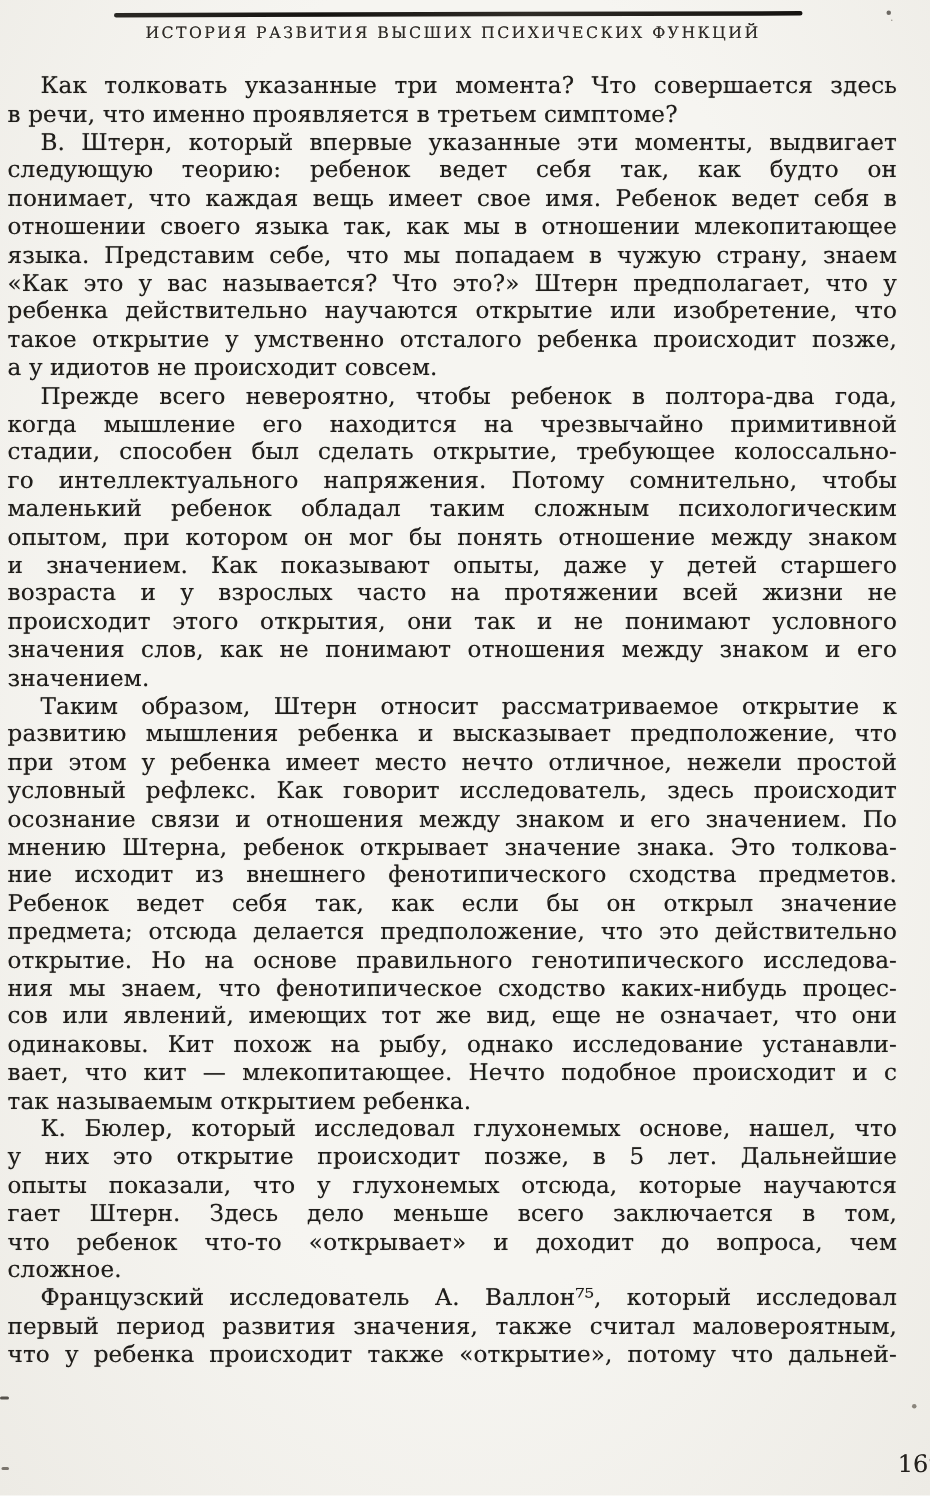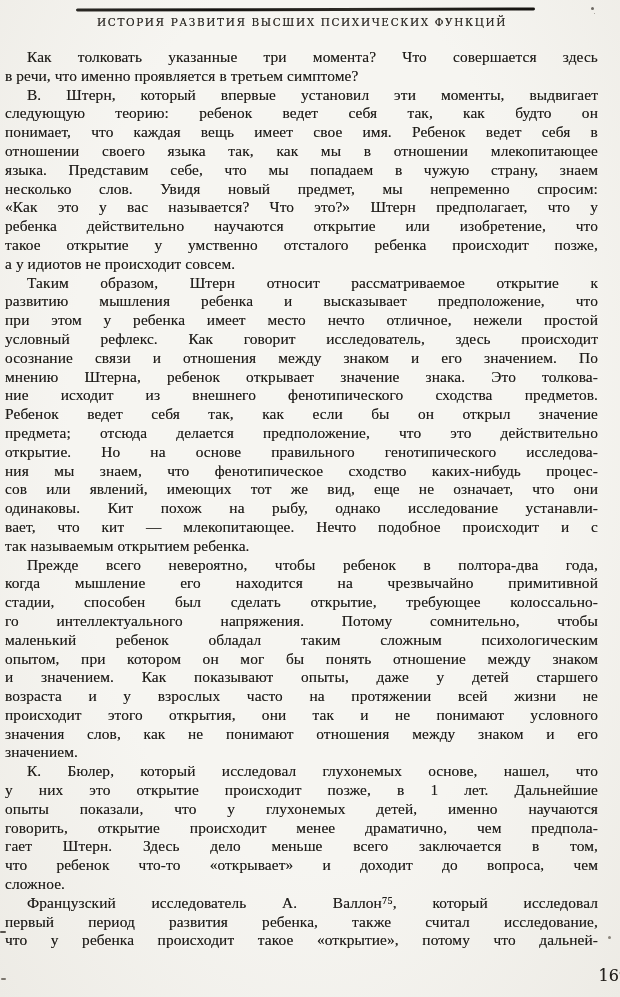--- a/index.html
+++ b/index.html
@@ -44,21 +44,20 @@
     letter-spacing: 0.1px;
     text-shadow: 0 0 0.45px rgba(25,22,18,.55);
   }
   .para { margin: 0; }
   .line {
     text-align: justify;
     text-align-last: justify;
     white-space: normal;
     height: 18.8px;
     overflow: visible;
-    font-family: Liberation Serif, serif;
   }
   .line.indent { text-indent: 22px; }
   .line.lastline { text-align-last: left; }
   
   .pageno {
     position: absolute;
     right: 15px; top: 966px;
     font-size: 16px;
     color: #24211d;
     text-shadow: 0 0 0.4px rgba(25,22,18,.5);
@@ -91,74 +90,72 @@
 
   <div class="runhead">ИСТОРИЯ РАЗВИТИЯ ВЫСШИХ ПСИХИЧЕСКИХ ФУНКЦИЙ</div>
 
   <div class="text-block">
 
   <div class="para">
         <div class="line indent">Как толковать указанные три момента? Что совершается здесь</div>
         <div class="line lastline">в речи, что именно проявляется в третьем симптоме?</div>
       </div>
       <div class="para">
-        <div class="line indent">В. Штерн, который впервые установил эти моменты, выдвигает</div>
+        <div class="line indent">В. Штерн, который впервые указанные эти моменты, выдвигает</div>
         <div class="line">следующую теорию: ребенок ведет себя так, как будто он</div>
         <div class="line">понимает, что каждая вещь имеет свое имя. Ребенок ведет себя в</div>
         <div class="line">отношении своего языка так, как мы в отношении млекопитающее</div>
         <div class="line">языка. Представим себе, что мы попадаем в чужую страну, знаем</div>
-        <div class="line">несколько слов. Увидя новый предмет, мы непременно спросим:</div>
         <div class="line">«Как это у вас называется? Что это?» Штерн предполагает, что у</div>
         <div class="line">ребенка действительно научаются открытие или изобретение, что</div>
         <div class="line">такое открытие у умственно отсталого ребенка происходит позже,</div>
         <div class="line lastline">а у идиотов не происходит совсем.</div>
+      </div>
+      <div class="para">
+        <div class="line indent">Прежде всего невероятно, чтобы ребенок в полтора-два года,</div>
+        <div class="line">когда мышление его находится на чрезвычайно примитивной</div>
+        <div class="line">стадии, способен был сделать открытие, требующее колоссально-</div>
+        <div class="line">го интеллектуального напряжения. Потому сомнительно, чтобы</div>
+        <div class="line">маленький ребенок обладал таким сложным психологическим</div>
+        <div class="line">опытом, при котором он мог бы понять отношение между знаком</div>
+        <div class="line">и значением. Как показывают опыты, даже у детей старшего</div>
+        <div class="line">возраста и у взрослых часто на протяжении всей жизни не</div>
+        <div class="line">происходит этого открытия, они так и не понимают условного</div>
+        <div class="line">значения слов, как не понимают отношения между знаком и его</div>
+        <div class="line lastline">значением.</div>
       </div>
       <div class="para">
         <div class="line indent">Таким образом, Штерн относит рассматриваемое открытие к</div>
         <div class="line">развитию мышления ребенка и высказывает предположение, что</div>
         <div class="line">при этом у ребенка имеет место нечто отличное, нежели простой</div>
         <div class="line">условный рефлекс. Как говорит исследователь, здесь происходит</div>
         <div class="line">осознание связи и отношения между знаком и его значением. По</div>
         <div class="line">мнению Штерна, ребенок открывает значение знака. Это толкова-</div>
         <div class="line">ние исходит из внешнего фенотипического сходства предметов.</div>
         <div class="line">Ребенок ведет себя так, как если бы он открыл значение</div>
         <div class="line">предмета; отсюда делается предположение, что это действительно</div>
         <div class="line">открытие. Но на основе правильного генотипического исследова-</div>
         <div class="line">ния мы знаем, что фенотипическое сходство каких-нибудь процес-</div>
         <div class="line">сов или явлений, имеющих тот же вид, еще не означает, что они</div>
         <div class="line">одинаковы. Кит похож на рыбу, однако исследование устанавли-</div>
         <div class="line">вает, что кит — млекопитающее. Нечто подобное происходит и с</div>
         <div class="line lastline">так называемым открытием ребенка.</div>
       </div>
       <div class="para">
-        <div class="line indent">Прежде всего невероятно, чтобы ребенок в полтора-два года,</div>
-        <div class="line">когда мышление его находится на чрезвычайно примитивной</div>
-        <div class="line">стадии, способен был сделать открытие, требующее колоссально-</div>
-        <div class="line">го интеллектуального напряжения. Потому сомнительно, чтобы</div>
-        <div class="line">маленький ребенок обладал таким сложным психологическим</div>
-        <div class="line">опытом, при котором он мог бы понять отношение между знаком</div>
-        <div class="line">и значением. Как показывают опыты, даже у детей старшего</div>
-        <div class="line">возраста и у взрослых часто на протяжении всей жизни не</div>
-        <div class="line">происходит этого открытия, они так и не понимают условного</div>
-        <div class="line">значения слов, как не понимают отношения между знаком и его</div>
-        <div class="line lastline">значением.</div>
-      </div>
-      <div class="para">
         <div class="line indent">К. Бюлер, который исследовал глухонемых основе, нашел, что</div>
-        <div class="line">у них это открытие происходит позже, в 1 лет. Дальнейшие</div>
-        <div class="line">опыты показали, что у глухонемых детей, именно научаются</div>
-        <div class="line">говорить, открытие происходит менее драматично, чем предпола-</div>
+        <div class="line">у них это открытие происходит позже, в 5 лет. Дальнейшие</div>
+        <div class="line">опыты показали, что у глухонемых отсюда, которые научаются</div>
         <div class="line">гает Штерн. Здесь дело меньше всего заключается в том,</div>
         <div class="line">что ребенок что-то «открывает» и доходит до вопроса, чем</div>
         <div class="line lastline">сложное.</div>
       </div>
       <div class="para">
         <div class="line indent">Французский исследователь А. Валлон⁷⁵, который исследовал</div>
-        <div class="line">первый период развития ребенка, также считал исследование,</div>
-        <div class="line">что у ребенка происходит такое «открытие», потому что дальней-</div>
+        <div class="line">первый период развития значения, также считал маловероятным,</div>
+        <div class="line">что у ребенка происходит также «открытие», потому что дальней-</div>
       </div>
     </div>
 
   <div class="pageno">169</div>
 
   <div class="speck-tr"></div>
   <div class="dash-left"></div>
   <div class="speck-bl"></div>
   <div class="speck-r"></div>
 

